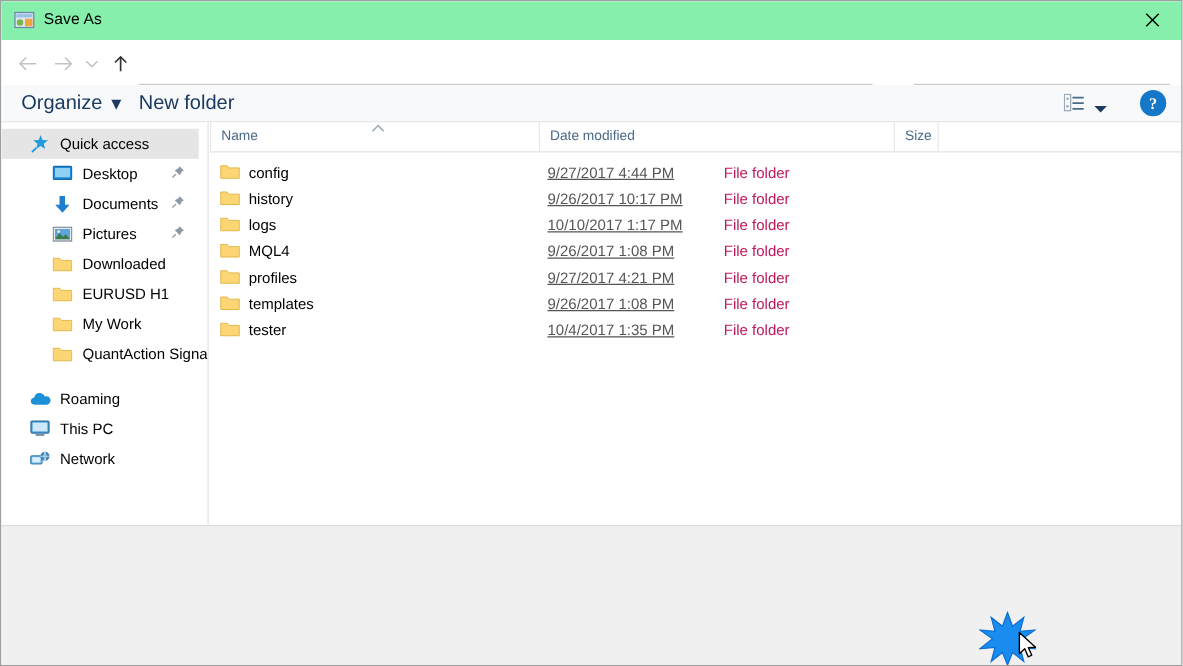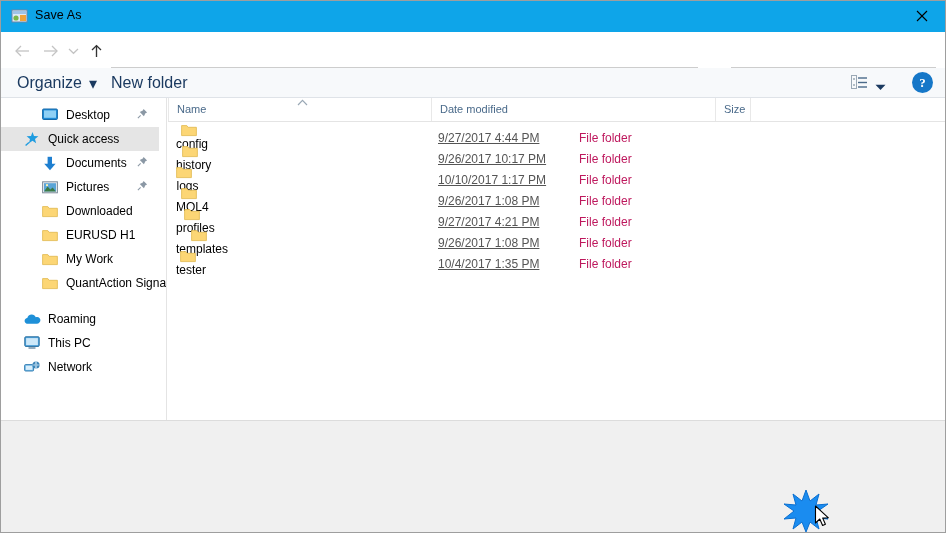--- a/index.html
+++ b/index.html
@@ -16,21 +16,21 @@
     position: relative;
     width: 946px; height: 533px;
     background: #ffffff;
     border: 1px solid #9e9e9e;
     overflow: hidden;
   }
 
   
   .titlebar {
     position: absolute; left:0; top:0; width: 944px; height: 31px;
-    background: #0ea5e9;
+    background: #86efac;
   }
   .title-icon {
     position:absolute; left:10px; top:7px; width:17px; height:17px;
   }
   .title-text {
     position:absolute; left:34px; top:7px;
     font-size: 12.5px; color:#000; letter-spacing:.1px;
   }
   .close-btn {
     position:absolute; right:0; top:0; width:46px; height:30px;
@@ -145,21 +145,20 @@
   .col-head .ch:first-child { border-left:none; }
   .sort-caret { position:absolute; left:128px; top:-2px; }
 
   .row {
     position:relative; height:21px; display:flex; align-items:center;
     font-size:12px;
   }
   .cell-name {
     position:absolute; left:8px; display:flex; align-items:center;
     color:#000;
-    flex-direction:column;
   }
   .cell-name .fico { margin-right:7px; display:flex; }
   .cell-date { position:absolute; left:270px; color:#555;text-decoration:underline; }
   .cell-type { position:absolute; left:411px; color:#be185d; }
 
   
   .bottom {
     position:absolute; left:0; top:419px; width:944px; height:112px;
     background:#f0f0f0; border-top:1px solid #dcdcdc;
   }
@@ -271,41 +270,41 @@
       <svg width="11" height="7" viewBox="0 0 11 7">
         <path d="M0.5 0.8 L5.5 6 L10.5 0.8 Z" fill="#1b3a60"></path>
       </svg>
     </span>
   </div>
   <div class="help-btn">?</div>
 
   <div class="sidebar">
     <div style="height:5px"></div>
     <div id="sidebar-items">
+        <div class="side-item indent-0 selected">
+          <span class="side-ico">
+            <svg width="16" height="16" viewBox="0 0 16 16">
+              <path d="M8.5 1 L10 5 L14.4 5.2 L11 8 L12.1 12.2 L8.5 9.8 L4.9 12.2 L6 8 L2.6 5.2 L7 5 Z" fill="#1f9ce0"></path>
+              <line x1="5" y1="11.4" x2="1.6" y2="14.6" stroke="#1f9ce0" stroke-width="1.4"></line>
+            </svg>
+          </span>
+          <span>Quick access</span>
+        </div>
         <div class="side-item indent-1">
           <span class="side-ico">
             <svg width="16" height="14" viewBox="0 0 16 14">
               <rect x="0.6" y="1" width="14.8" height="10.5" rx="1" fill="#1e8ad6" stroke="#1668a8"></rect>
               <rect x="2" y="2.4" width="12" height="7.4" fill="#8fd0f5"></rect>
             </svg>
           </span>
           <span>Desktop</span>
           <span class="pin"><svg width="11" height="11" viewBox="0 0 11 11">
               <path d="M6.6 0.9 L10.1 4.4 L8.4 5.2 L6.9 8.2 L2.8 4.1 L5.8 2.6 Z" fill="#8b98a5"></path>
               <line x1="3.6" y1="7.4" x2="0.9" y2="10.1" stroke="#8b98a5" stroke-width="1.1"></line>
             </svg></span>
-        </div>
-        <div class="side-item indent-0 selected">
-          <span class="side-ico">
-            <svg width="16" height="16" viewBox="0 0 16 16">
-              <path d="M8.5 1 L10 5 L14.4 5.2 L11 8 L12.1 12.2 L8.5 9.8 L4.9 12.2 L6 8 L2.6 5.2 L7 5 Z" fill="#1f9ce0"></path>
-              <line x1="5" y1="11.4" x2="1.6" y2="14.6" stroke="#1f9ce0" stroke-width="1.4"></line>
-            </svg>
-          </span>
-          <span>Quick access</span>
         </div>
         <div class="side-item indent-1">
           <span class="side-ico">
             <svg width="14" height="15" viewBox="0 0 14 15">
               <rect x="4.6" y="0.8" width="4.4" height="7.4" fill="#1e7fd0"></rect>
               <path d="M1.2 7.8 L12.6 7.8 L7 14.2 Z" fill="#1e7fd0"></path>
             </svg>
           </span>
           <span>Documents</span>
           <span class="pin"><svg width="11" height="11" viewBox="0 0 11 11">

